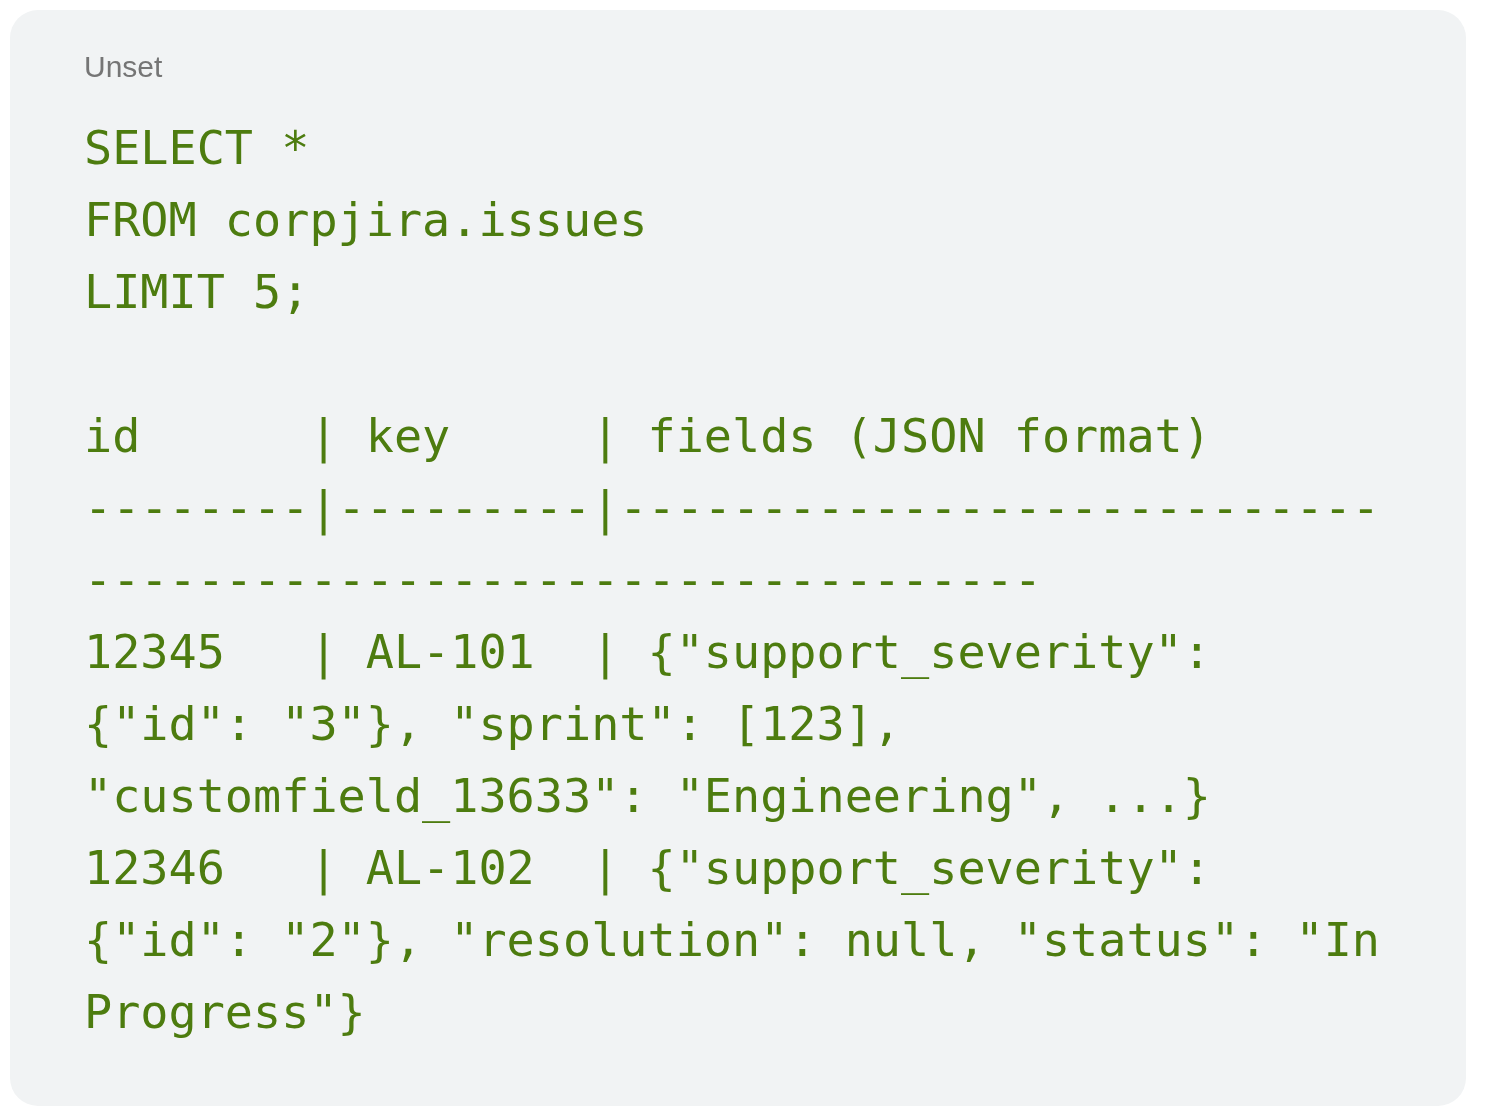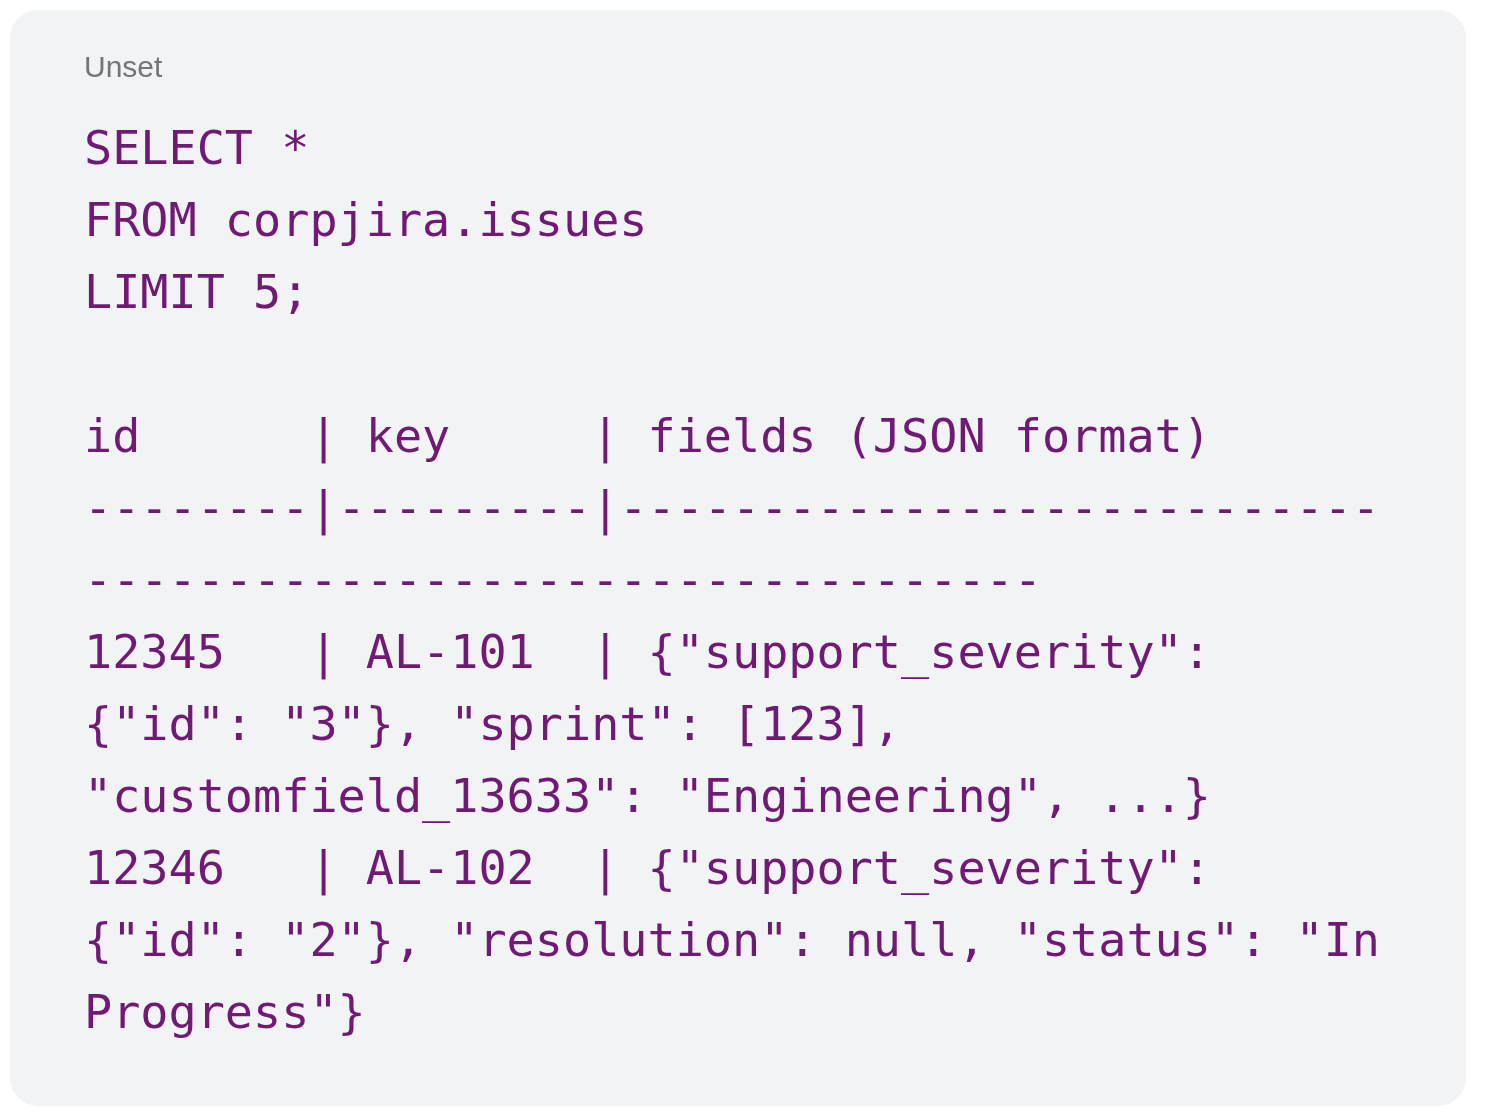--- a/index.html
+++ b/index.html
@@ -29,21 +29,21 @@
     margin-bottom: 28px;
   }
   pre.code-text {
     margin: 0;
     padding: 0;
     width: 1300px;
     font-family: "DejaVu Sans Mono", "Liberation Mono", monospace;
     font-size: 46.8px;
     line-height: 72px;
     font-weight: 400;
-    color: #701a75;
+    color: #4d7c0f;
     white-space: pre-wrap;
     overflow-wrap: break-word;
     word-wrap: break-word;
   }
 </style>
 </head>
 <body>
 
 <div class="code-card">
   <div class="lang-label">Unset</div>

